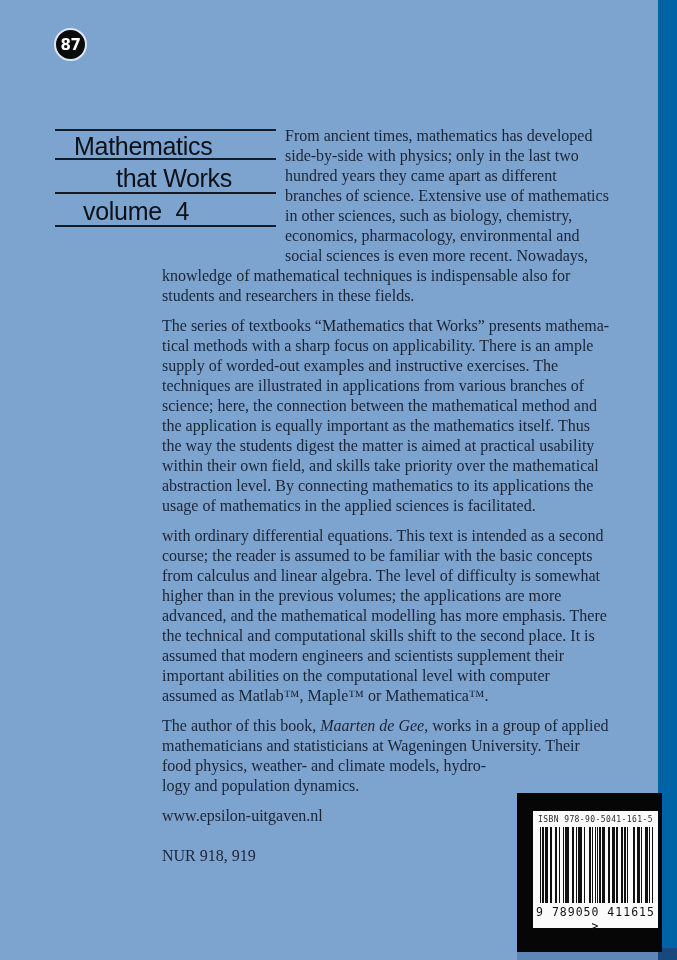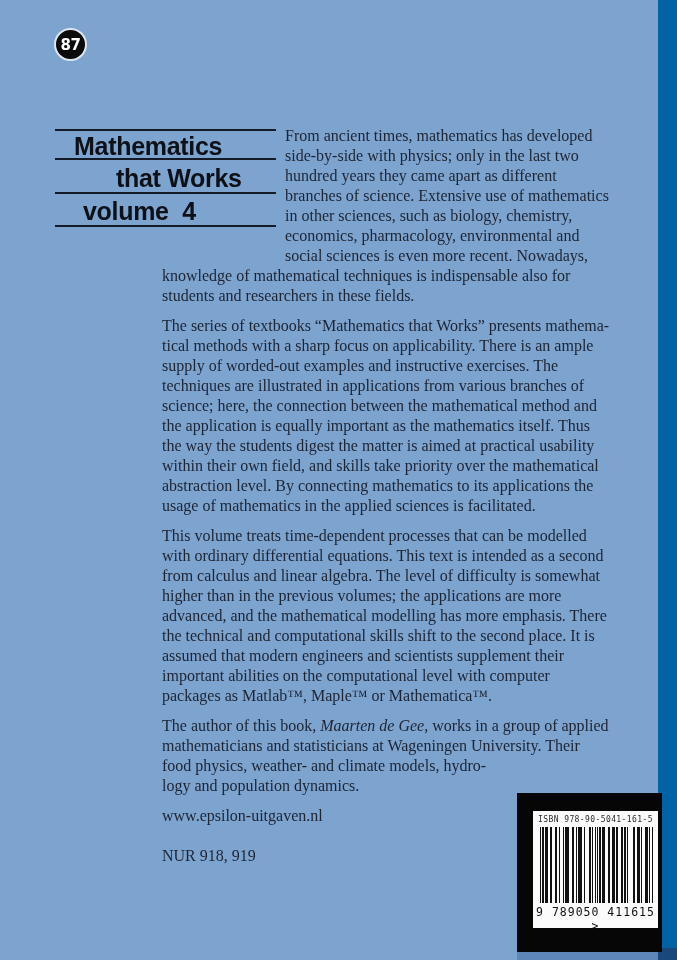--- a/index.html
+++ b/index.html
@@ -17,21 +17,21 @@
     background:#0b0b0b;border:2px solid #dde6f0;
     color:#ffffff;font:bold 15px "DejaVu Sans", sans-serif;
     display:flex;align-items:center;justify-content:center;letter-spacing:-0.5px;
   }
 
   .title-block{position:absolute;left:55px;top:123px;width:221px;}
   .rule{position:absolute;left:0;width:221px;height:2px;background:#141a26;}
   .rule.r1{top:6px;} .rule.r2{top:35px;} .rule.r3{top:69px;} .rule.r4{top:102px;}
   .t-row{
     position:absolute;white-space:nowrap;color:#0d1016;
-    font-family:"Liberation Sans", sans-serif;font-weight:bold;font-size:25px;
+    font-family:"Liberation Sans", sans-serif;font-weight:normal;font-size:25px;
     letter-spacing:-0.3px;
   }
   .t-row.tr1{left:19px;top:9px;}
   .t-row.tr2{left:61px;top:41px;}
   .t-row.tr3{left:28px;top:74px;word-spacing:7px;}
 
   .body-text{
     position:absolute;left:162px;top:126px;width:472px;
     font-size:16px;line-height:20px;color:#1d2433;
   }
@@ -98,29 +98,29 @@
           <div class="line">supply of worded-out examples and instructive exercises. The</div>
           <div class="line">techniques are illustrated in applications from various branches of</div>
           <div class="line">science; here, the connection between the mathematical method and</div>
           <div class="line">the application is equally important as the mathematics itself. Thus</div>
           <div class="line">the way the students digest the matter is aimed at practical usability</div>
           <div class="line">within their own field, and skills take priority over the mathematical</div>
           <div class="line">abstraction level. By connecting mathematics to its applications the</div>
           <div class="line">usage of mathematics in the applied sciences is facilitated.</div>
         </div>
         <div class="para">
-          <div class="line">This volume treats time-dependent processes that can be modelled</div>
           <div class="line">with ordinary differential equations. This text is intended as a second</div>
+          <div class="line">course; the reader is assumed to be familiar with the basic concepts</div>
           <div class="line">from calculus and linear algebra. The level of difficulty is somewhat</div>
           <div class="line">higher than in the previous volumes; the applications are more</div>
           <div class="line">advanced, and the mathematical modelling has more emphasis. There</div>
           <div class="line">the technical and computational skills shift to the second place. It is</div>
           <div class="line">assumed that modern engineers and scientists supplement their</div>
           <div class="line">important abilities on the computational level with computer</div>
-          <div class="line">packages as Matlab™, Maple™ or Mathematica™.</div>
+          <div class="line">assumed as Matlab™, Maple™ or Mathematica™.</div>
         </div>
         <div class="para">
           <div class="line"><span>The author of this book, </span><span class="it">Maarten de Gee</span><span>, works in a group of applied</span></div>
           <div class="line">mathematicians and statisticians at Wageningen University. Their</div>
           <div class="line">food physics, weather- and climate models, hydro-</div>
           <div class="line">logy and population dynamics.</div>
         </div>
       </div>
     <div class="website-line">www.epsilon-uitgaven.nl</div>
     <div class="nur-line">NUR 918, 919</div>

